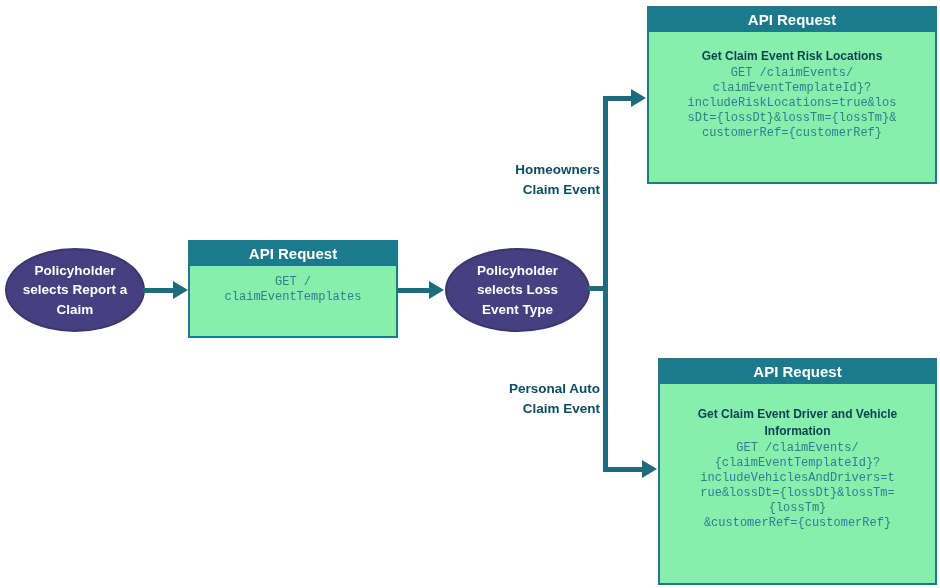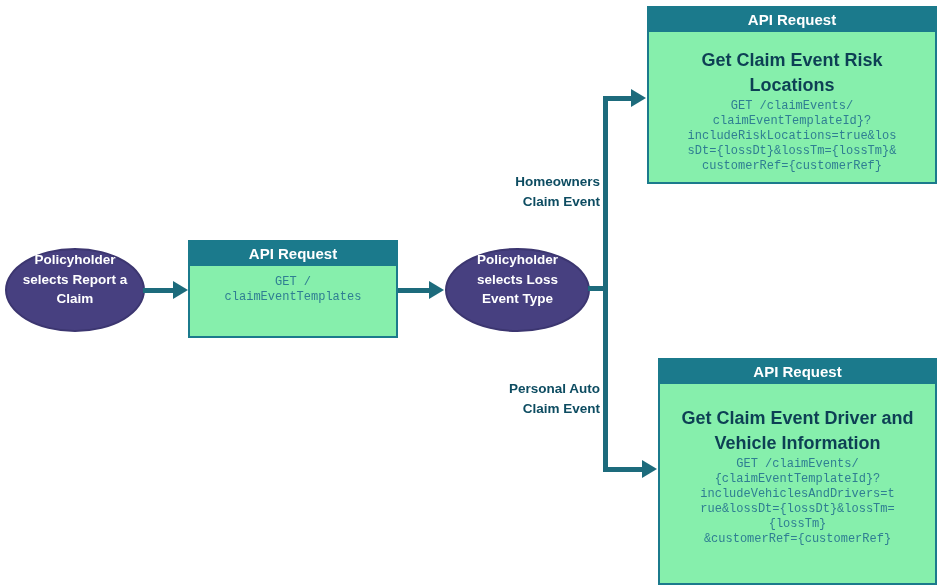--- a/index.html
+++ b/index.html
@@ -16,20 +16,21 @@
     overflow: hidden;
   }
 
   
   .ellipse {
     position: absolute;
     background: #474080;
     border: 2px solid #3c3670;
     border-radius: 50%;
     display: flex;
+    align-items: center;
     justify-content: center;
     text-align: center;
     box-sizing: border-box;
   }
   .ellipse .ellipse-label {
     color: #ffffff;
     font-weight: bold;
     font-size: 13.5px;
     line-height: 1.45;
     padding: 0 14px;
@@ -55,21 +56,21 @@
     flex: 0 0 auto;
   }
   .api-box .box-body {
     flex: 1 1 auto;
     text-align: center;
     padding-top: 10px;
   }
   .api-box .box-title {
     color: #0d3f54;
     font-weight: bold;
-    font-size: 18px;
+    font-size: 12px;
     line-height: 1.4;
     padding: 0 8px;
   }
   .api-box .box-code {
     font-family: "Liberation Mono", "DejaVu Sans Mono", monospace;
     color: #2f7e92;
     font-size: 12px;
     line-height: 1.25;
     white-space: pre-line;
     margin-top: 1px;
@@ -134,21 +135,21 @@
   <div class="line" style="left:588px; top:286px; width:20px; height:5px;"></div>
 
   <div class="line" style="left:603px; top:96px; width:5px; height:376px;"></div>
 
   <div class="line" style="left:603px; top:96px; width:30px; height:5px;"></div>
   <div class="arrowhead-right" style="left:631px; top:89px;"></div>
 
   <div class="line" style="left:603px; top:467px; width:41px; height:5px;"></div>
   <div class="arrowhead-right" style="left:642px; top:460px;"></div>
 
-  <div class="branch-label" style="right:340px; top:160px; width:150px;margin-top:12px;">Homeowners
+  <div class="branch-label" style="right:340px; top:160px; width:150px;">Homeowners
 Claim Event</div>
   <div class="branch-label" style="right:340px; top:379px; width:150px;">Personal Auto
 Claim Event</div>
 
   <div class="api-box" style="left:647px; top:6px; width:290px; height:178px;">
     <div class="box-header">API Request</div>
     <div class="box-body" style="padding-top:16px;">
       <div class="box-title">Get Claim Event Risk Locations</div>
       <div class="box-code">GET /claimEvents/
 claimEventTemplateId}?

